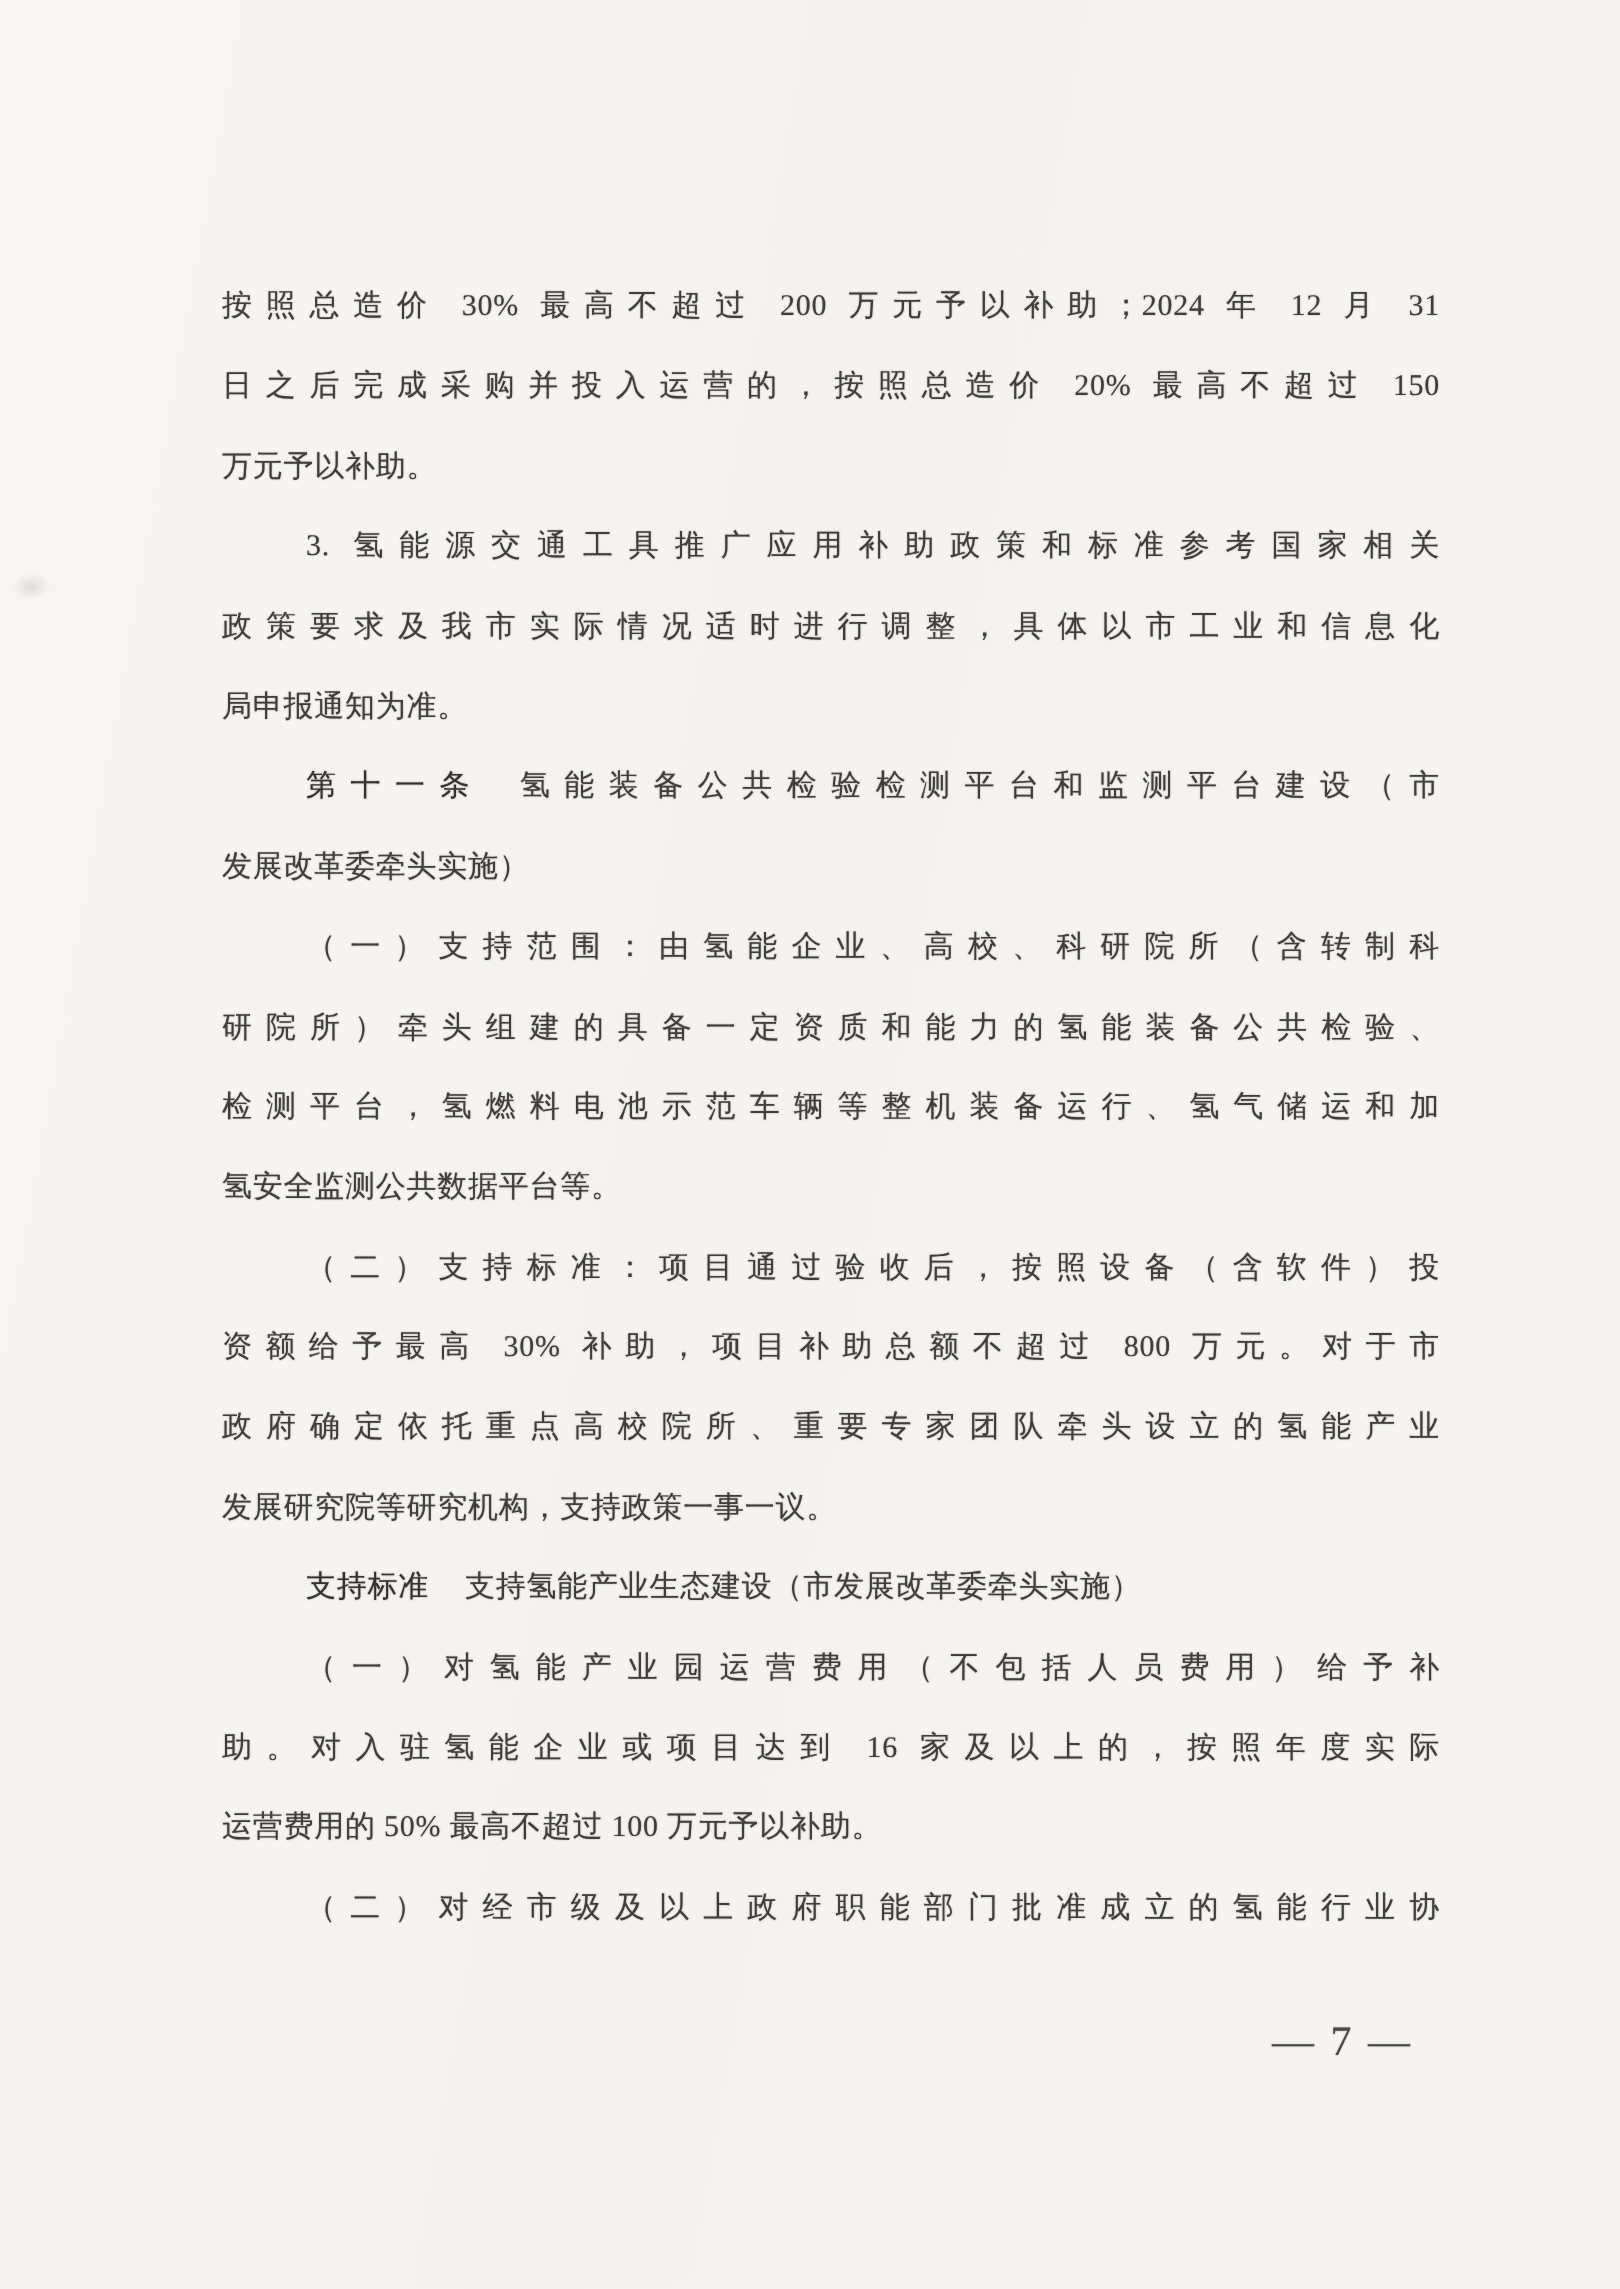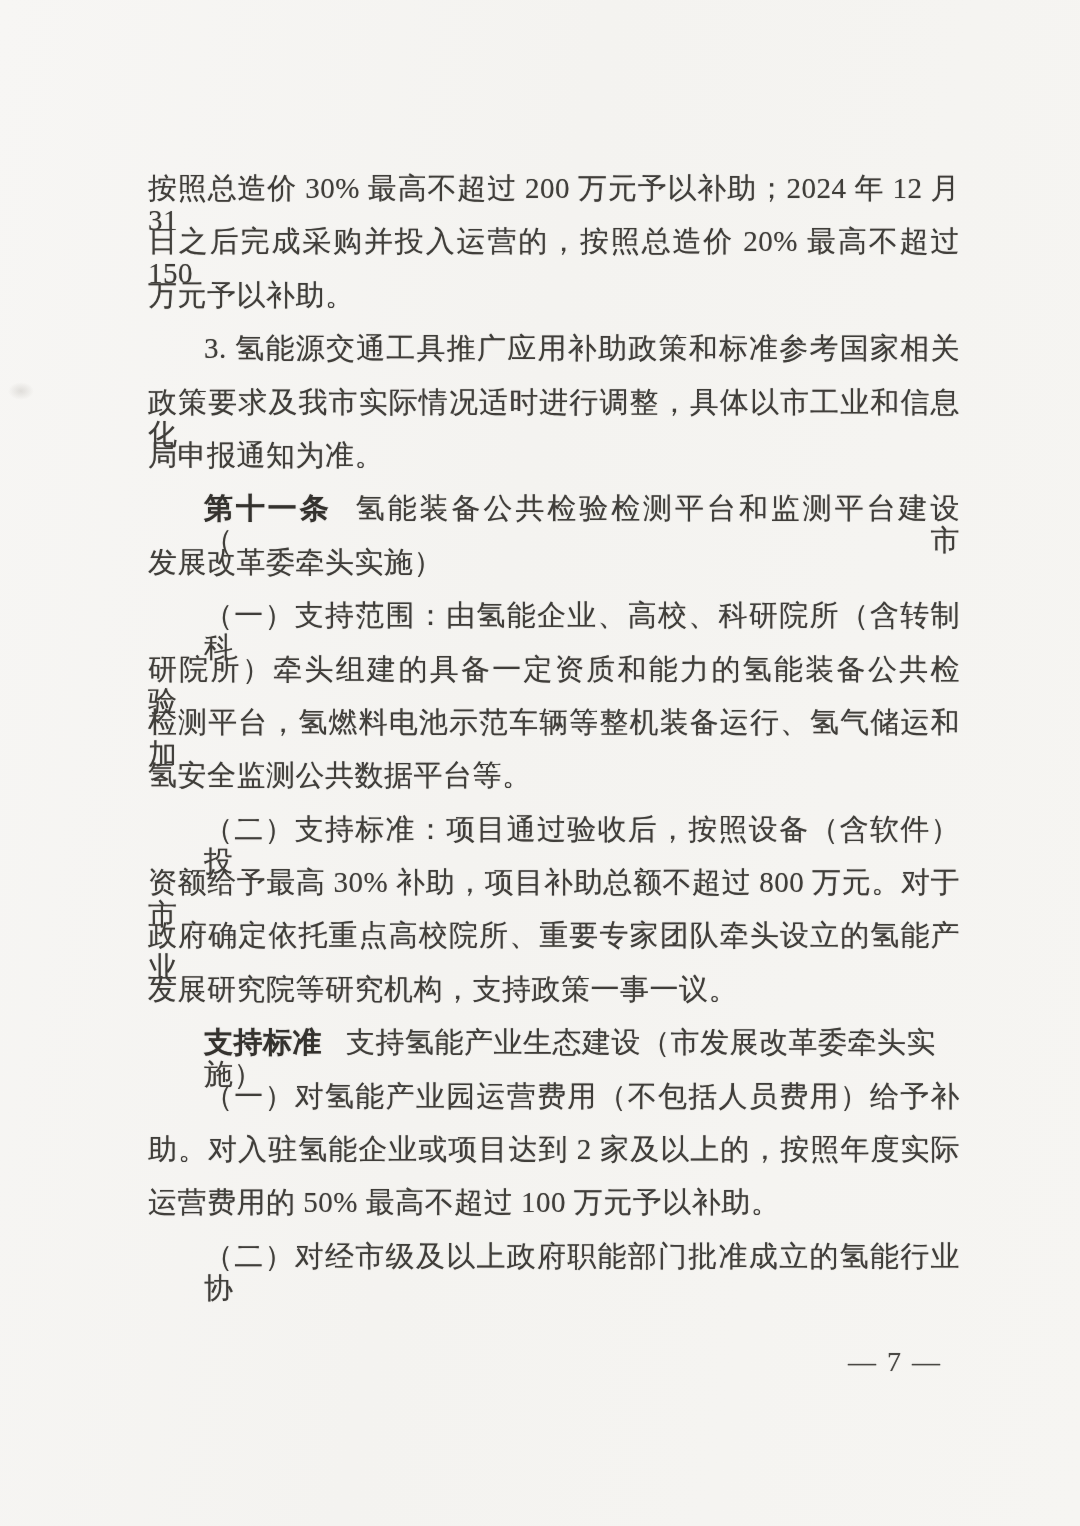--- a/index.html
+++ b/index.html
@@ -27,43 +27,43 @@
     border-radius: 50%;
   }
   .text-block {
     position: absolute;
     left: 148px;
     top: 172px;
     width: 812px;
   }
   .line {
     height: 53.4px;
-    line-height: 32px;
-    font-size: 29px;
+    line-height: 64px;
+    font-size: 20px;
     letter-spacing: 0.5px;
     white-space: normal;
     overflow: visible;
     text-shadow: 0 0 1.1px rgba(64,62,58,0.5);
   }
   
   .line.j {
     text-align: justify;
     text-align-last: justify;
   }
   
   .line.e {
     text-align: left;
     text-align-last: left;
   }
   
   .line.ind {
     padding-left: 56px;
   }
   .article-label {
-    font-weight: 700;
+    font-weight: 400;
     color: #34322e;
     margin-right: 24px;
     text-shadow: 0 0 1.2px rgba(52,50,46,0.55);
   }
   .page-number {
     position: absolute;
     right: 138px;
     top: 1346px;
     font-size: 28px;
     letter-spacing: 2px;
@@ -101,21 +101,21 @@
     <div class="line j ind">（二）支持标准：项目通过验收后，按照设备（含软件）投</div>
     <div class="line j">资额给予最高 30% 补助，项目补助总额不超过 800 万元。对于市</div>
     <div class="line j">政府确定依托重点高校院所、重要专家团队牵头设立的氢能产业</div>
     <div class="line e">发展研究院等研究机构，支持政策一事一议。</div>
 
     <div class="line e ind">
       <span class="article-label">支持标准</span><span>支持氢能产业生态建设（市发展改革委牵头实施）</span>
     </div>
 
     <div class="line j ind">（一）对氢能产业园运营费用（不包括人员费用）给予补</div>
-    <div class="line j">助。对入驻氢能企业或项目达到 2 家及以上的，按照年度实际</div>
+    <div class="line j">助。对入驻氢能企业或项目达到 16 家及以上的，按照年度实际</div>
     <div class="line e">运营费用的 50% 最高不超过 100 万元予以补助。</div>
 
     <div class="line j ind">（二）对经市级及以上政府职能部门批准成立的氢能行业协</div>
 
   </div>
 
   <div class="page-number">— 7 —</div>
 
 </div>
 

